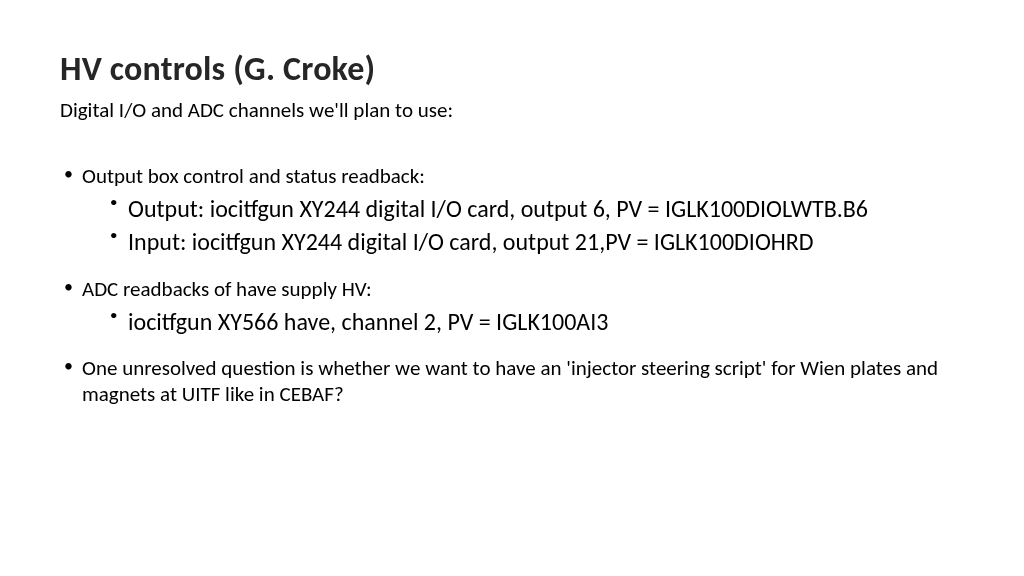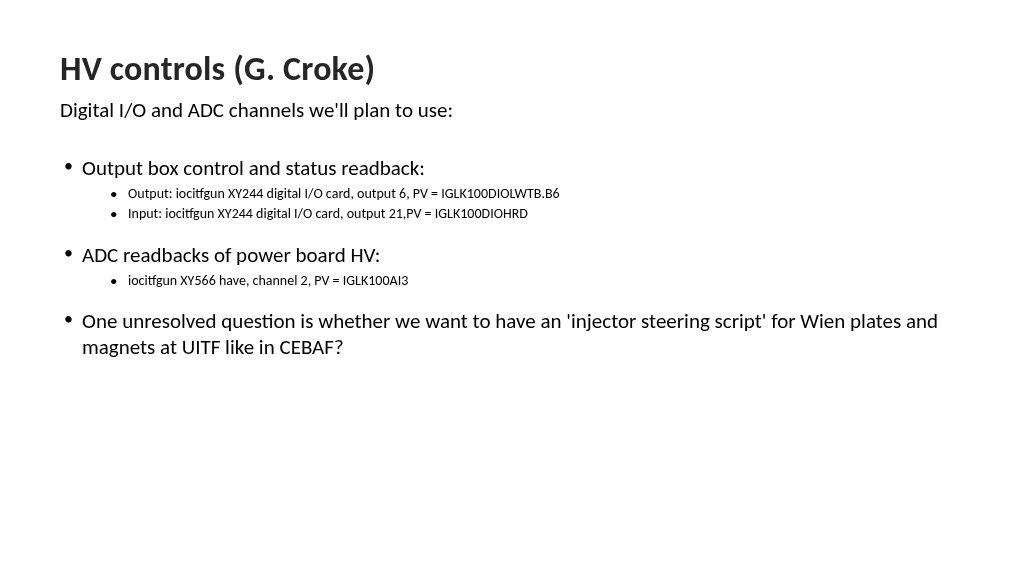--- a/index.html
+++ b/index.html
@@ -20,21 +20,21 @@
       font-size: 34px;
       font-weight: 700;
       color: #262626;
       margin-bottom: 8px;
       letter-spacing: 0.2px;
     }
     .subtitle {
       font-size: 21px;
       font-weight: 400;
       color: #000000;
-      margin-bottom: 32px;
+      margin-bottom: 40px;
     }
     ul.outer {
       list-style: none;
       padding-left: 0;
     }
     ul.outer > li {
       position: relative;
       padding-left: 22px;
       font-size: 21px;
       line-height: 1.25;
@@ -49,21 +49,21 @@
     }
     ul.inner {
       list-style: none;
       padding-left: 0;
       margin-top: 4px;
       margin-bottom: 18px;
     }
     ul.inner > li {
       position: relative;
       padding-left: 46px;
-      font-size: 14px;
+      font-size: 24px;
       line-height: 1.3;
       margin-bottom: 2px;
     }
     ul.inner > li::before {
       content: "•";
       position: absolute;
       left: 28px;
       top: 0;
       font-size: 15px;
     }
@@ -76,21 +76,21 @@
 
 <ul class="outer">
   <li>
     <span>Output box control and status readback:</span>
     <ul class="inner">
       <li><span>Output:  iocitfgun XY244 digital I/O card, output 6, PV = IGLK100DIOLWTB.B6</span></li>
       <li><span>Input:   iocitfgun XY244 digital I/O card, output 21,PV = IGLK100DIOHRD</span></li>
     </ul>
   </li>
   <li>
-    <span>ADC readbacks of power board HV:</span>
+    <span>ADC readbacks of have supply HV:</span>
     <ul class="inner">
       <li><span>iocitfgun XY566 have, channel 2, PV = IGLK100AI3</span></li>
     </ul>
   </li>
   <li>
     <span>One unresolved question is whether we want to have an 'injector steering script' for Wien plates and magnets at UITF like in CEBAF?</span>
   </li>
 </ul>
 
 </body></html>

